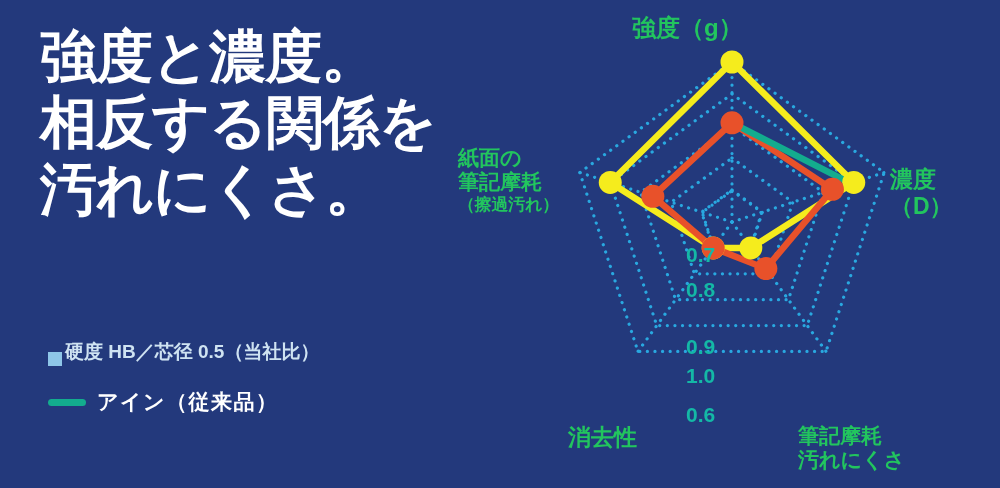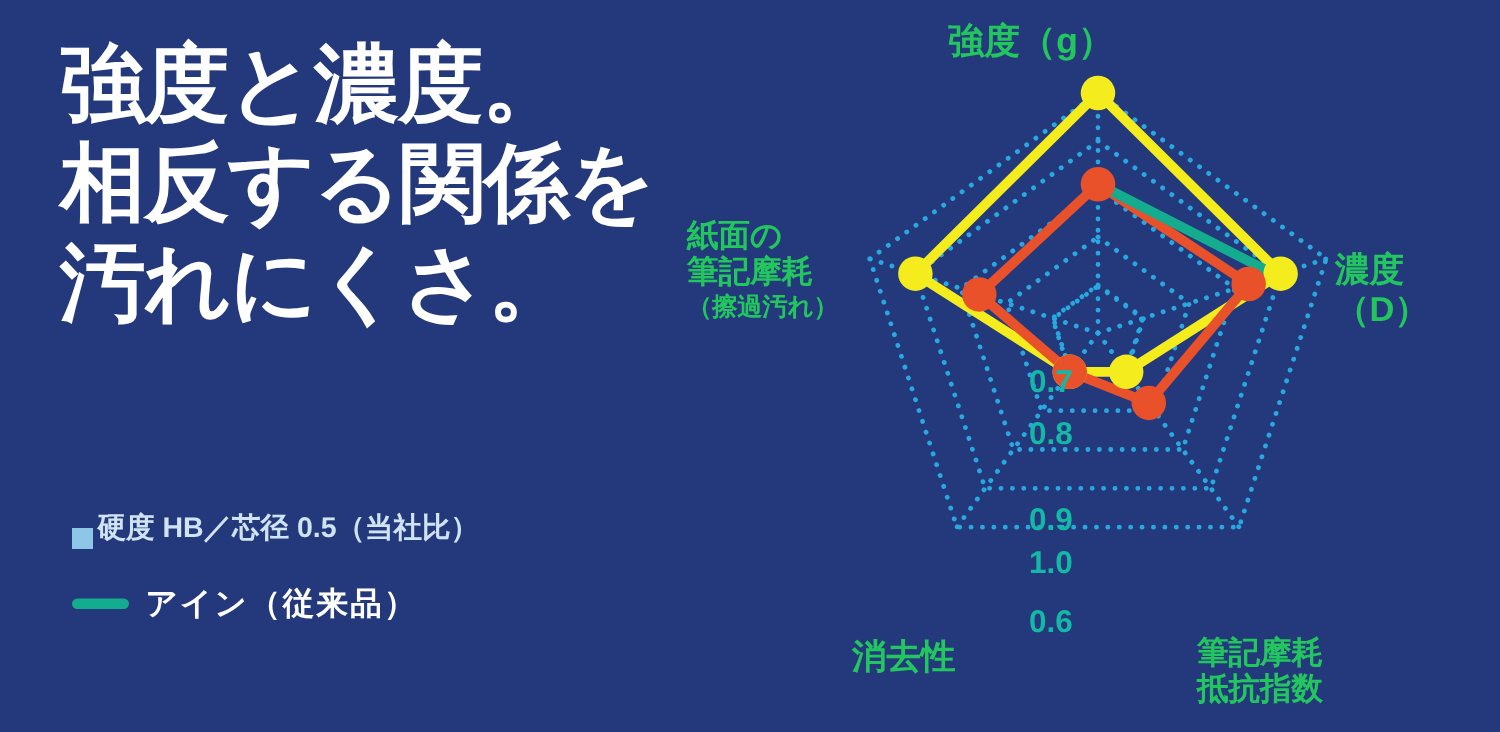--- a/index.html
+++ b/index.html
@@ -146,21 +146,21 @@
 
     <div class="axis-label" id="lab-top" style="left:172px;top:14px;width:180px;font-size:24px;">
         <div>強度（g）</div>
       </div>
     <div class="axis-label" id="lab-right" style="left:430px;top:166px;width:110px;font-size:23px;">
         <div>濃度</div>
         <div>（D）</div>
       </div>
     <div class="axis-label" id="lab-br" style="left:338px;top:424px;width:160px;font-size:21px;">
         <div>筆記摩耗</div>
-        <div>抵抗指数</div>
+        <div>汚れにくさ</div>
       </div>
     <div class="axis-label" id="lab-bl" style="left:108px;top:424px;width:150px;font-size:23px;">
         <div>消去性</div>
       </div>
     <div class="axis-label" id="lab-left" style="left:-2px;top:146px;width:148px;font-size:21px;">
         <div>紙面の</div>
         <div>筆記摩耗</div>
         <div class="sub">（擦過汚れ）</div>
       </div>
 

